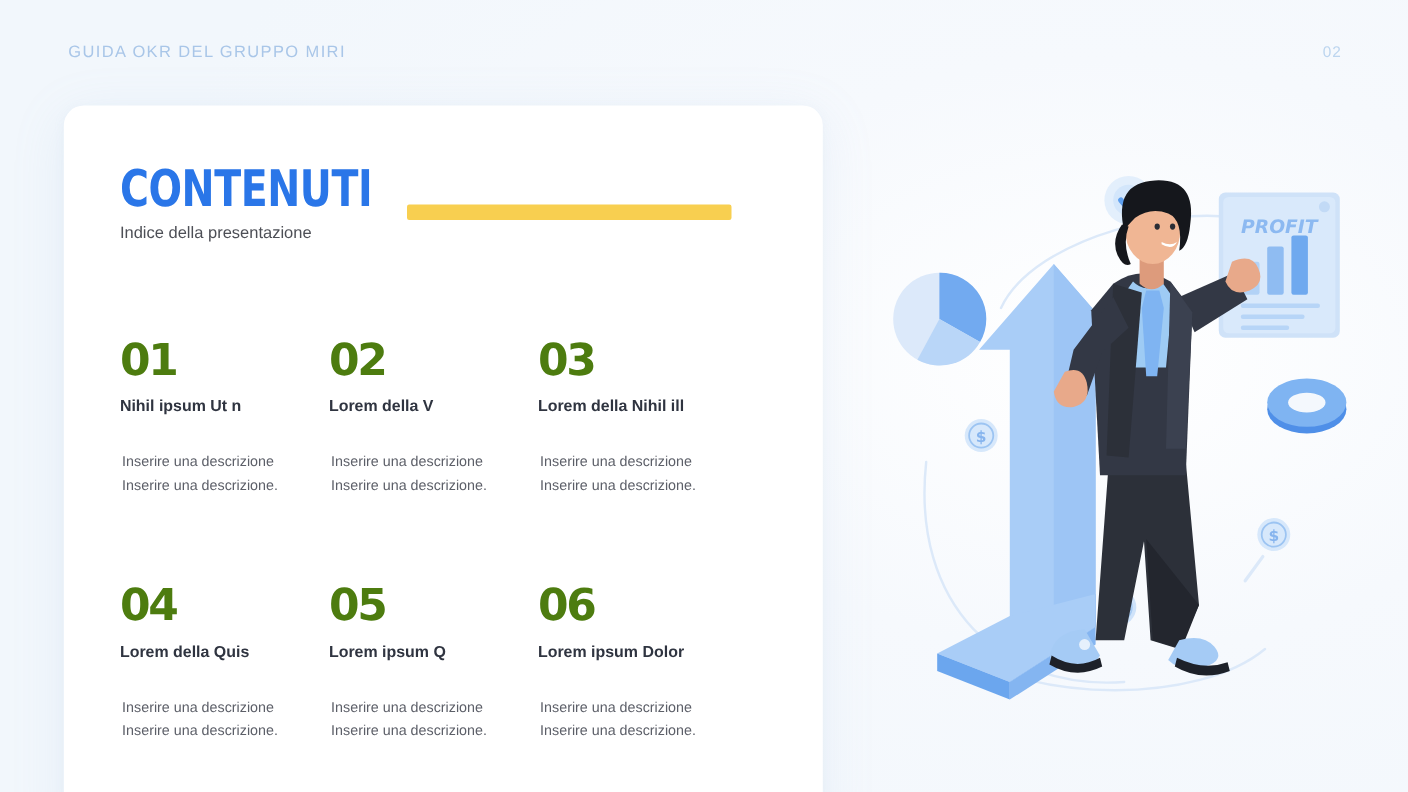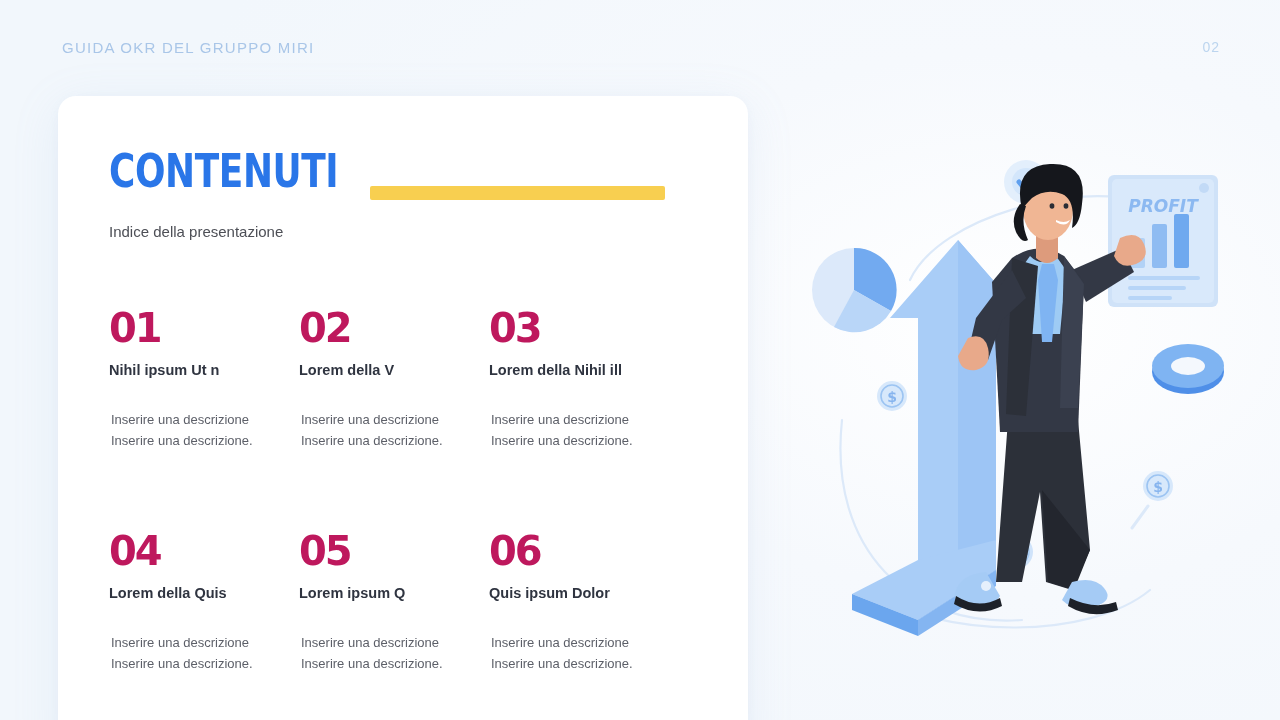--- a/index.html
+++ b/index.html
@@ -77,21 +77,21 @@
     font-size: 46px;
     line-height: 48px;
     font-weight: 700;
     color: #2a76e8;
     letter-spacing: -0.5px;
     transform: scaleX(0.78);
     transform-origin: left center;
     white-space: nowrap;
   }
   .slide-subtitle {
-    margin-top: 28px;
+    margin-top: 8px;
     font-size: 15px;
     color: #4d4f56;
     font-weight: 400;
     white-space: nowrap;
   }
 
   .accent-bar {
     position: absolute;
     left: 312px;
     top: 90px;
@@ -113,21 +113,21 @@
     row-gap: 80px;
   }
 
   .item { width: 180px; }
 
   .item-number {
     font-family: "DejaVu Sans", sans-serif;
     font-size: 40px;
     line-height: 40px;
     font-weight: 700;
-    color: #be185d;
+    color: #4d7c0f;
     letter-spacing: -2px;
   }
   .item-heading {
     margin-top: 14px;
     font-size: 14.5px;
     font-weight: 700;
     color: #2f3440;
     white-space: nowrap;
   }
   .item-desc {
@@ -211,21 +211,21 @@
         <div class="item-number">05</div>
         <div class="item-heading">Lorem ipsum Q</div>
         <div class="item-desc">
           <span>Inserire una descrizione</span>
           <span>Inserire una descrizione.</span>
         </div>
       </div>
 
       <div class="item">
         <div class="item-number">06</div>
-        <div class="item-heading">Quis ipsum Dolor</div>
+        <div class="item-heading">Lorem ipsum Dolor</div>
         <div class="item-desc">
           <span>Inserire una descrizione</span>
           <span>Inserire una descrizione.</span>
         </div>
       </div>
 
     </div>
   </div>
 
   <div class="illustration">

